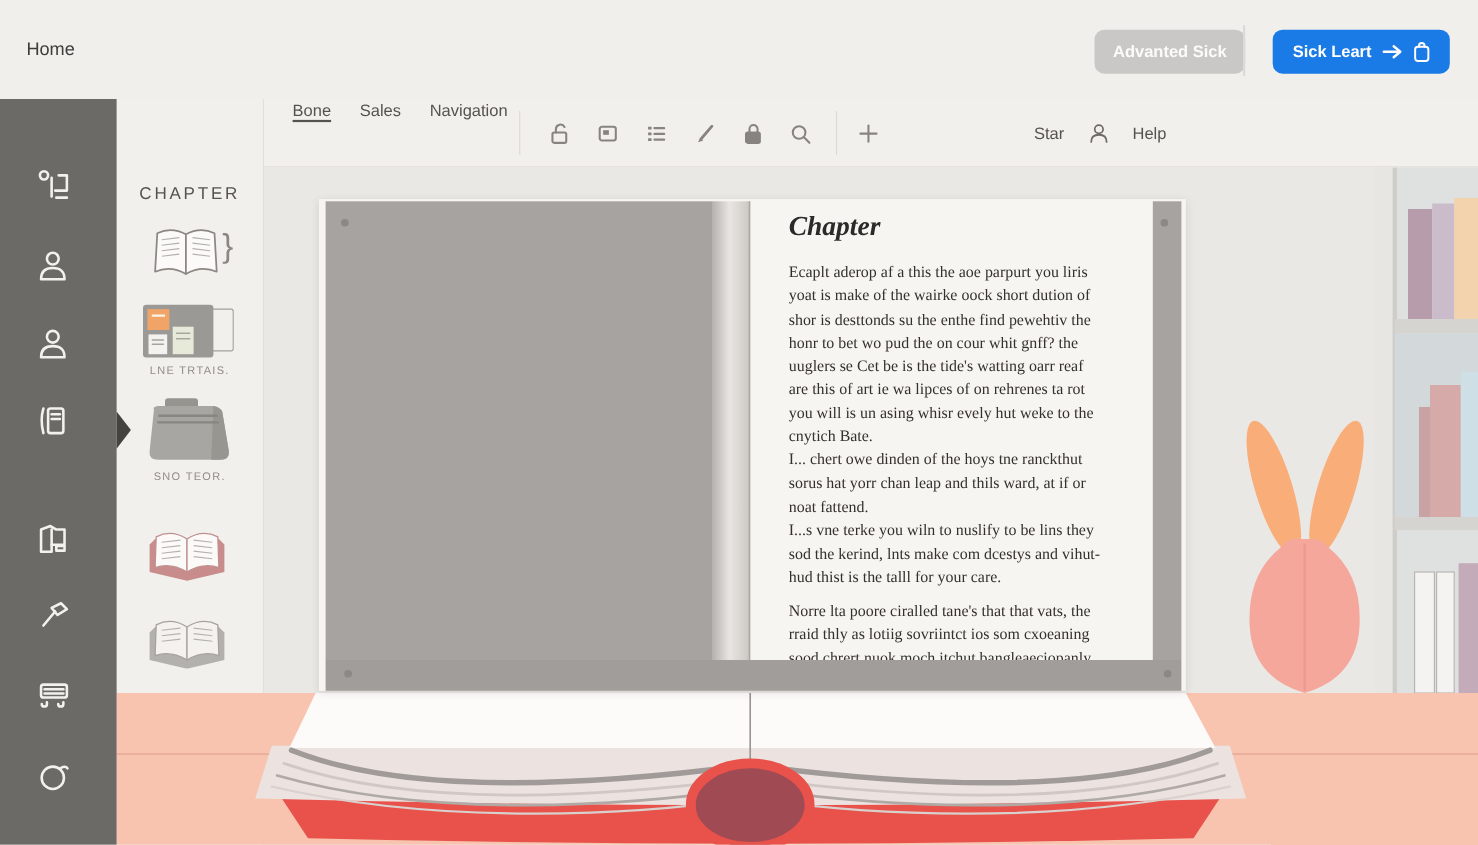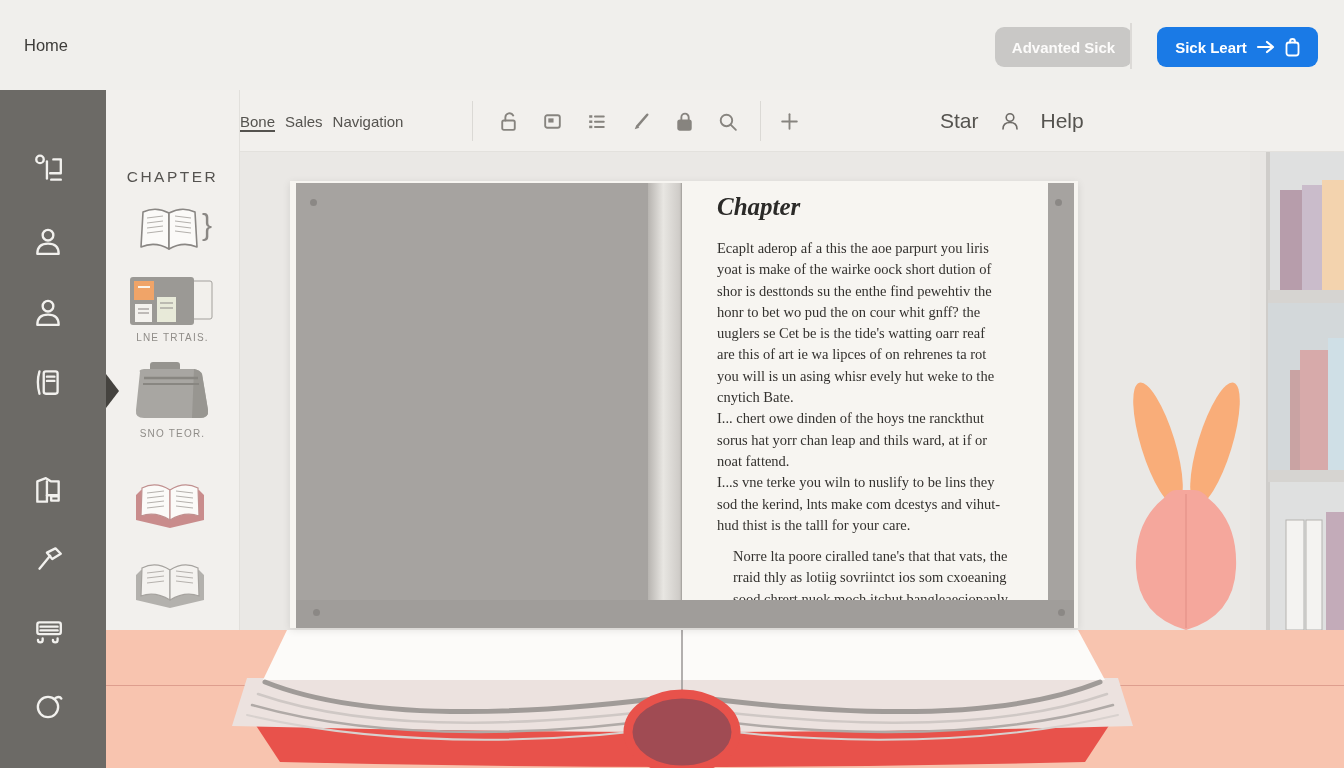--- a/index.html
+++ b/index.html
@@ -33,33 +33,33 @@
   .panel-title { position:absolute; left:0; top:78px; width:100%; text-align:center;
                  font-size:15.5px; letter-spacing:2.5px; color:#555350; }
   .thumb { position:absolute; cursor:pointer; }
   .panel-label { position:absolute; width:100%; text-align:center; font-size:10px;
                  letter-spacing:1.2px; color:#8f8c88; }
   .brace { position:absolute; left:96px; top:118px; font-size:30px; color:#8a8784; font-weight:300; }
 
   
   .toolbar { left:240px; top:90px; width:1104px; height:62px; background:#f2f0ed;
              border-bottom:1px solid #e3e1dd; z-index:8; }
-  .tabs { position:absolute; left:0; top:0; height:62px; display:flex; gap:10px; align-items:center; }
+  .tabs { position:absolute; left:26px; top:0; height:62px; display:flex; gap:26px; align-items:flex-start; }
   .tab { display:flex; align-items:center; font-size:15px; color:#55534f; cursor:pointer;
          border-bottom:2.5px solid transparent; padding-top:2px; }
   .tab.active { border-bottom-color:#55534f; }
   .tb-divider { position:absolute; top:11px; width:1px; height:40px; background:#dbd9d5; }
   .tool-btn { position:absolute; top:103px; width:36px; height:36px; display:flex;
               align-items:center; justify-content:center; cursor:pointer; }
   .toolbar .tool-btn { top:13px; }
   .tool-btn svg { width:23px; height:23px; stroke:#87847f; stroke-width:1.8; fill:none;
                   stroke-linecap:round; stroke-linejoin:round; }
   .tb-right { position:absolute; left:700px; top:0; height:62px; display:flex; gap:20px;
               align-items:center; }
-  .tb-right .txt { font-size:21px; color:#55534f; cursor:pointer; }
+  .tb-right .txt { font-size:15px; color:#55534f; cursor:pointer; }
   .tb-right svg { width:22px; height:22px; stroke:#6e6b67; stroke-width:1.6; fill:none;
                   stroke-linecap:round; cursor:pointer; }
 
   
   .bookshelf { left:1250px; top:152px; width:94px; height:478px; z-index:2; }
   .vase { left:1120px; top:372px; width:130px; height:258px; z-index:2; }
   .desk { left:106px; top:630px; width:1238px; height:138px; background:#f8c4af; z-index:3; }
   .desk-line { position:absolute; left:0; top:55px; width:100%; height:1px; background:#cf8b7d; opacity:.65; }
   .bigbook { left:225px; top:620px; width:915px; height:148px; z-index:4; }
 
@@ -71,21 +71,21 @@
                 background:linear-gradient(to right,#b7b4b0, #e8e6e2 45%, #cfccc8 92%, #b2afab); }
   .doc-spine { position:absolute; left:391px; top:2px; width:1px; height:417px; background:#a9a6a2; }
   .doc-overlay-right { position:absolute; left:758px; top:2px; width:26px; height:417px; background:#a6a3a0; }
   .doc-bottom-bar { position:absolute; left:6px; top:419px; width:778px; height:28px; background:#a09d9a; z-index:3; }
   .handle { position:absolute; width:7px; height:7px; border-radius:50%; background:#8b8885; z-index:4; cursor:grab; }
   .doc-heading { position:absolute; left:427px; top:12px; font-family:"Liberation Serif", serif;
                  font-style:italic; font-weight:bold; font-size:25px; color:#2b2a28; }
   .doc-text { position:absolute; left:427px; top:57px; width:332px; z-index:2; }
   .doc-line { font-family:"Liberation Serif", "DejaVu Serif", serif; font-size:14.5px;
               line-height:21.3px; color:#33312e; white-space:nowrap; }
-  .para-gap { margin-top:10px;margin-left:16px; }
+  .para-gap { margin-top:10px; }
 </style>
 </head>
 <body>
 
 <div id="app">
 
   <header class="abs topbar">
     <div class="abs home-label">Home</div>
     <button class="abs btn btn-secondary">Advanted Sick</button>
     <div class="abs topbar-divider"></div>

